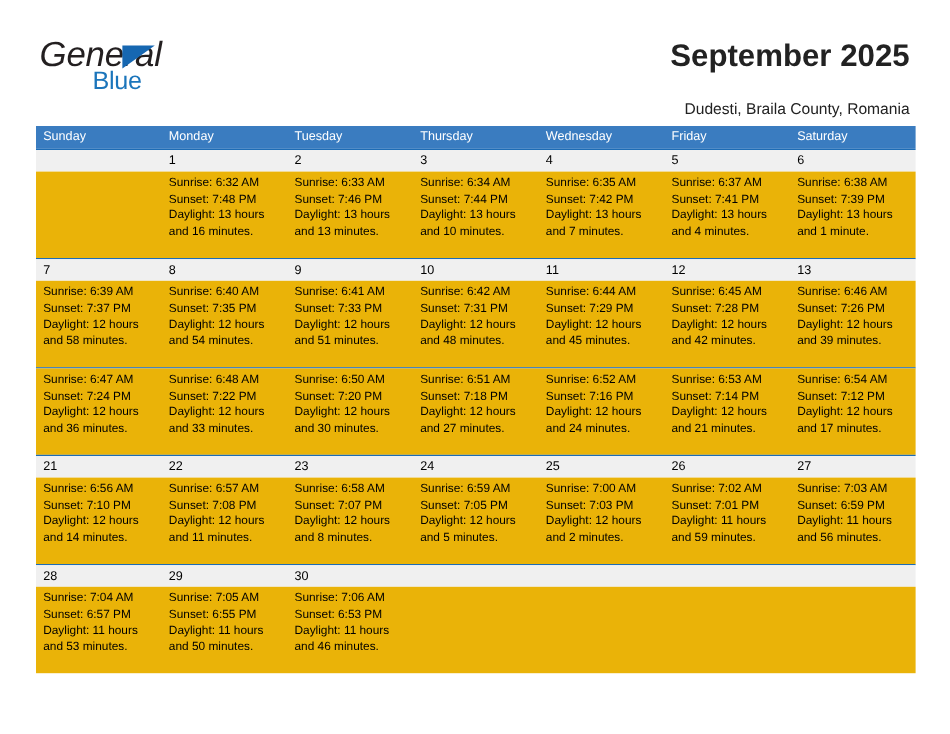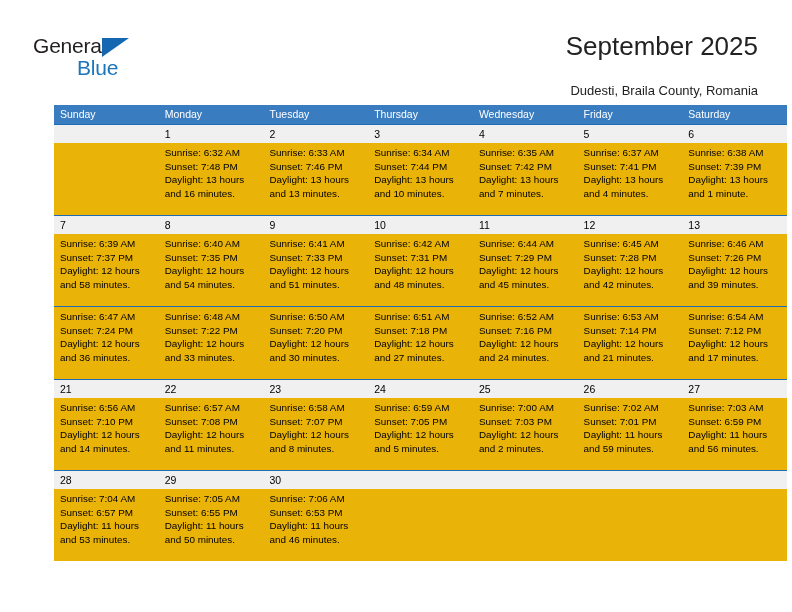--- a/index.html
+++ b/index.html
@@ -31,24 +31,25 @@
   .brand {
     position: absolute;
     left: 33px;
     top: 34px;
     width: 220px;
     height: 50px;
   }
   .brand-general {
     position: absolute;
     left: 0; top: 0;
-    font-size: 21px;
+    font-size: 29px;
     color: #231f20;
     letter-spacing: -0.2px;
     line-height: 24px;
+    font-style: italic;
   }
   .brand-triangle {
     position: absolute;
     left: 69px;
     top: 4px;
     width: 0; height: 0;
     border-left: 27px solid #1667b1;
     border-bottom: 19px solid transparent;
   }
   .brand-blue {
@@ -62,40 +63,39 @@
   }
 
   .title-block {
     position: absolute;
     right: 34px;
     top: 30px;
     text-align: right;
   }
   .cal-title {
     font-size: 26px;
-    font-weight: normal;
+    font-weight: bold;
     color: #222222;
     line-height: 32px;
     white-space: nowrap;
   }
   .cal-subtitle {
     margin-top: 21px;
     font-size: 13px;
     color: #222222;
     line-height: 16px;
     white-space: nowrap;
   }
 
   
   .calendar {
     position: absolute;
     left: 30px;
     top: 105px;
     width: 733px;
-    margin-left: 24px;
   }
   .headrow {
     display: flex;
     background: #3a7cc0;
     height: 19px;
   }
   .headcell {
     flex: 1 1 0;
     color: #ffffff;
     font-size: 10.5px;

